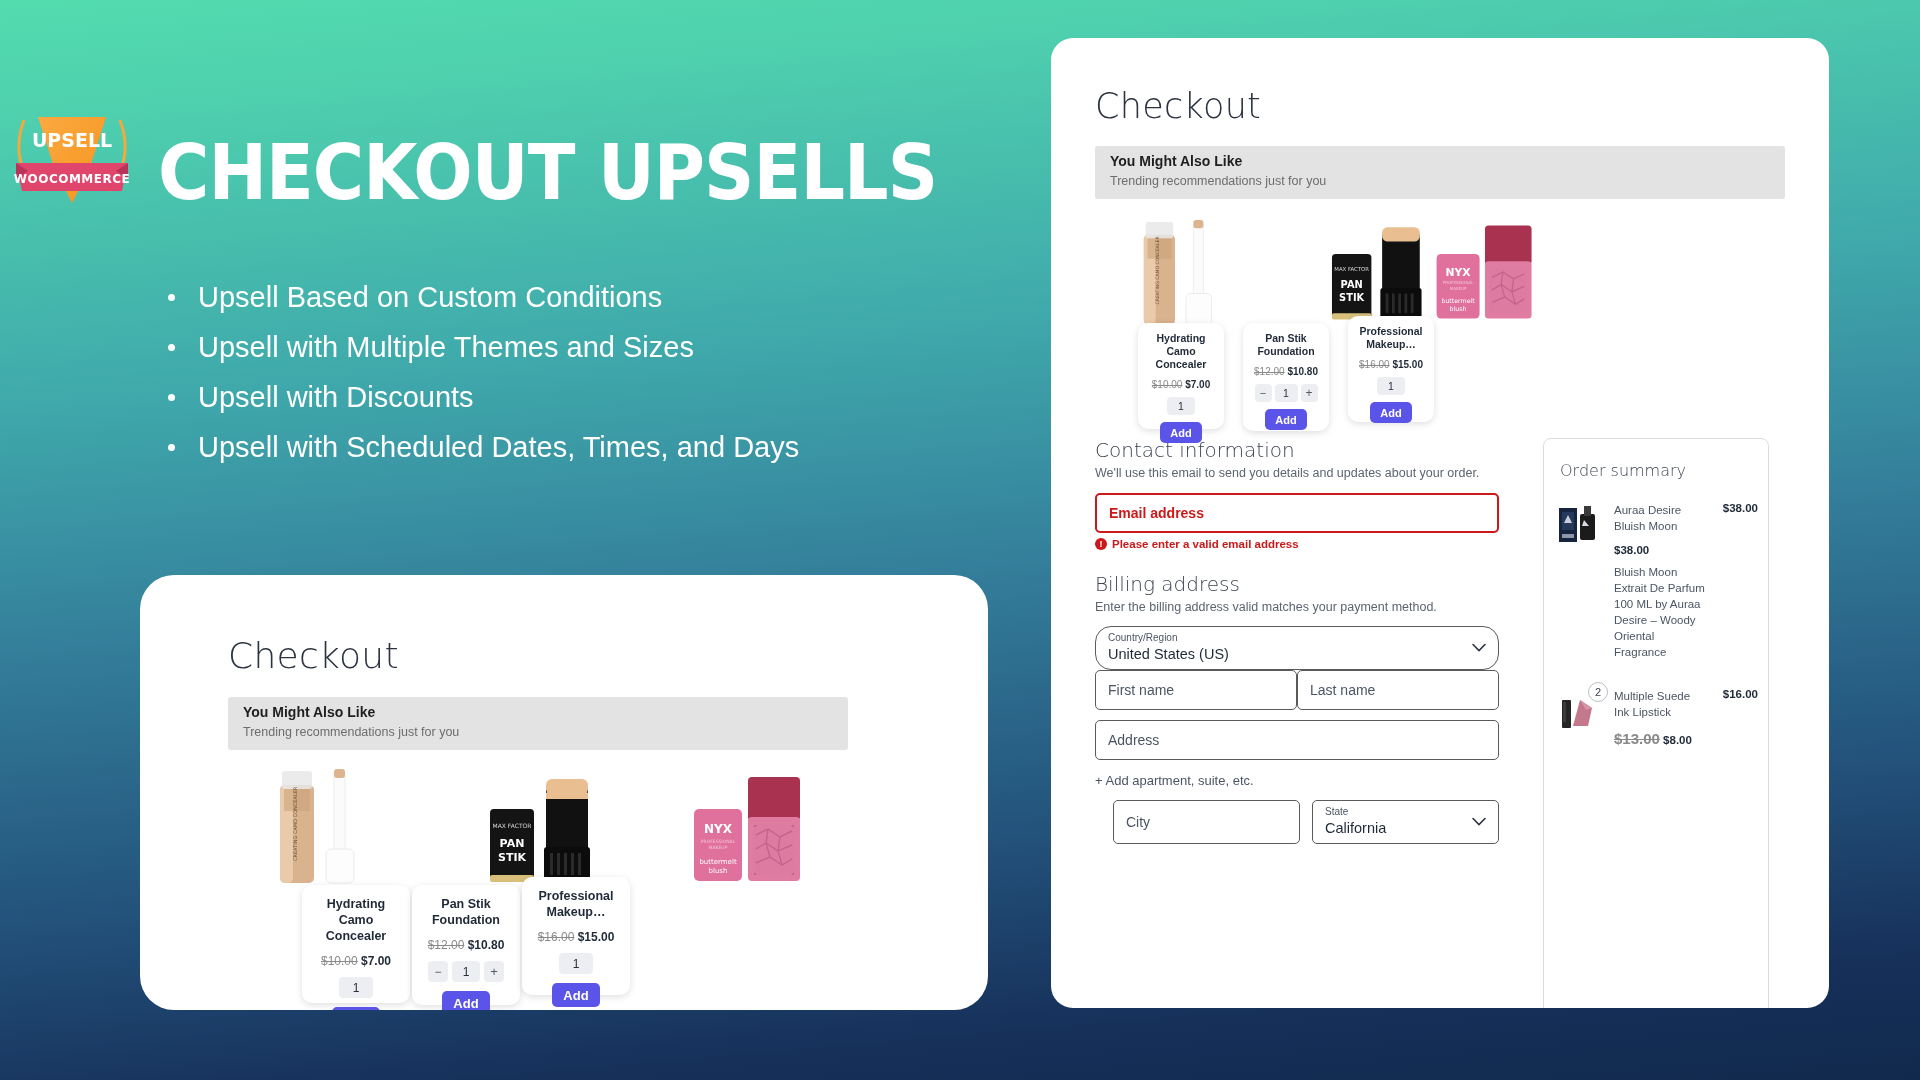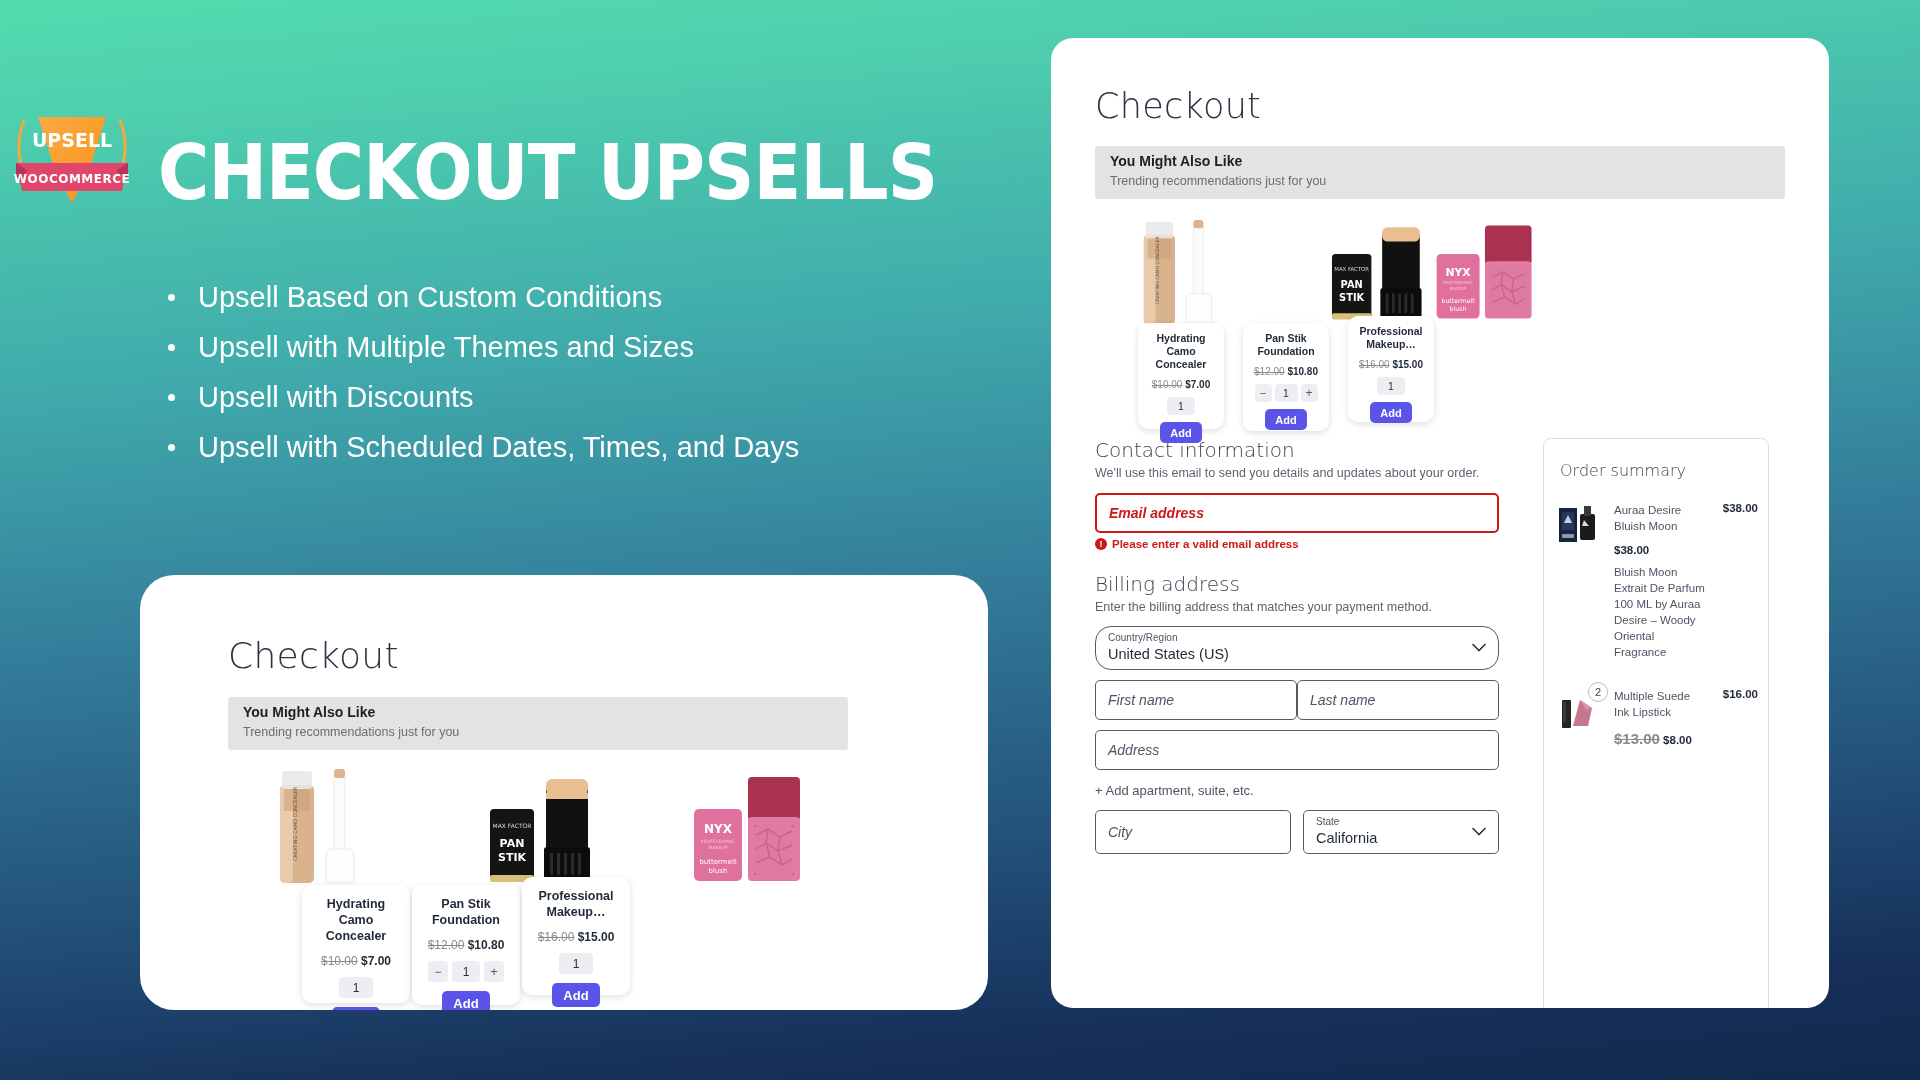--- a/index.html
+++ b/index.html
@@ -126,21 +126,21 @@
   }
   .sec-s { font-size: 12.5px; color: #5b6470; margin-top: 4px; }
 
   .fld {
     border: 1px solid #5a5a5a; border-radius: 5px;
     background: #fff; position: relative;
     height: 40px;
   }
   .fld .ph {
     position: absolute; left: 12px; top: 50%; transform: translateY(-50%);
-    font-size: 14px; color: #4b5563; font-style: italic;
+    font-size: 14px; color: #4b5563;
   }
   .fld.err { border: 2px solid #cc1818; height: 40px; }
   .fld.err .ph { color: #cc1818; font-weight: 600; }
   .err-msg { font-size: 11.5px; color: #cc1818; font-weight: 600; display:flex; align-items:center; gap:5px; margin-top: 5px; }
   .err-ico {
     width: 12px; height: 12px; border-radius: 50%; background: #cc1818;
     color: #fff; font-size: 9px; line-height: 12px; text-align: center; font-weight: 700;
     display:inline-block;
   }
   .fld.sel .lbl { position:absolute; left: 12px; top: 5px; font-size: 10px; color: #4b5563; }
@@ -421,46 +421,46 @@
 
     <div class="fld err" style="margin-top:13px;">
       <span class="ph">Email address</span>
     </div>
     <div class="err-msg">
       <span class="err-ico">!</span>
       <span>Please enter a valid email address</span>
     </div>
 
     <div class="sec-h" style="margin-top:22px;">Billing address</div>
-    <div class="sec-s">Enter the billing address that matches your payment method.</div>
+    <div class="sec-s">Enter the billing address valid matches your payment method.</div>
 
     <div class="fld sel" style="margin-top:12px;border-radius:16px;">
       <span class="lbl">Country/Region</span>
       <span class="val">United States (US)</span>
       <svg class="chev" width="14" height="9" viewBox="0 0 14 9">
         <path d="M1 1 L7 7 L13 1" stroke="#2b3340" stroke-width="1.6" fill="none" stroke-linecap="round"></path>
       </svg>
     </div>
 
-    <div style="display:flex; margin-top:10px;">
+    <div style="display:flex; ">
       <div class="fld" style="flex:1;">
         <span class="ph">First name</span>
       </div>
       <div class="fld" style="flex:1;">
         <span class="ph">Last name</span>
       </div>
     </div>
 
     <div class="fld" style="margin-top:10px;">
       <span class="ph">Address</span>
     </div>
 
     <div class="addapt" style="margin-top:13px;">+ Add apartment, suite, etc.</div>
 
-    <div style="display:flex; gap:12px; margin-top:12px; align-items:flex-start;">
+    <div style="display:flex; gap:12px; margin-top:12px; align-items:flex-start;margin-left:18px;">
       <div class="fld" style="flex:1; height:44px;">
         <span class="ph">City</span>
       </div>
       <div class="fld sel" style="flex:1;">
         <span class="lbl">State</span>
         <span class="val">California</span>
         <svg class="chev" width="14" height="9" viewBox="0 0 14 9">
           <path d="M1 1 L7 7 L13 1" stroke="#2b3340" stroke-width="1.6" fill="none" stroke-linecap="round"></path>
         </svg>
       </div>

